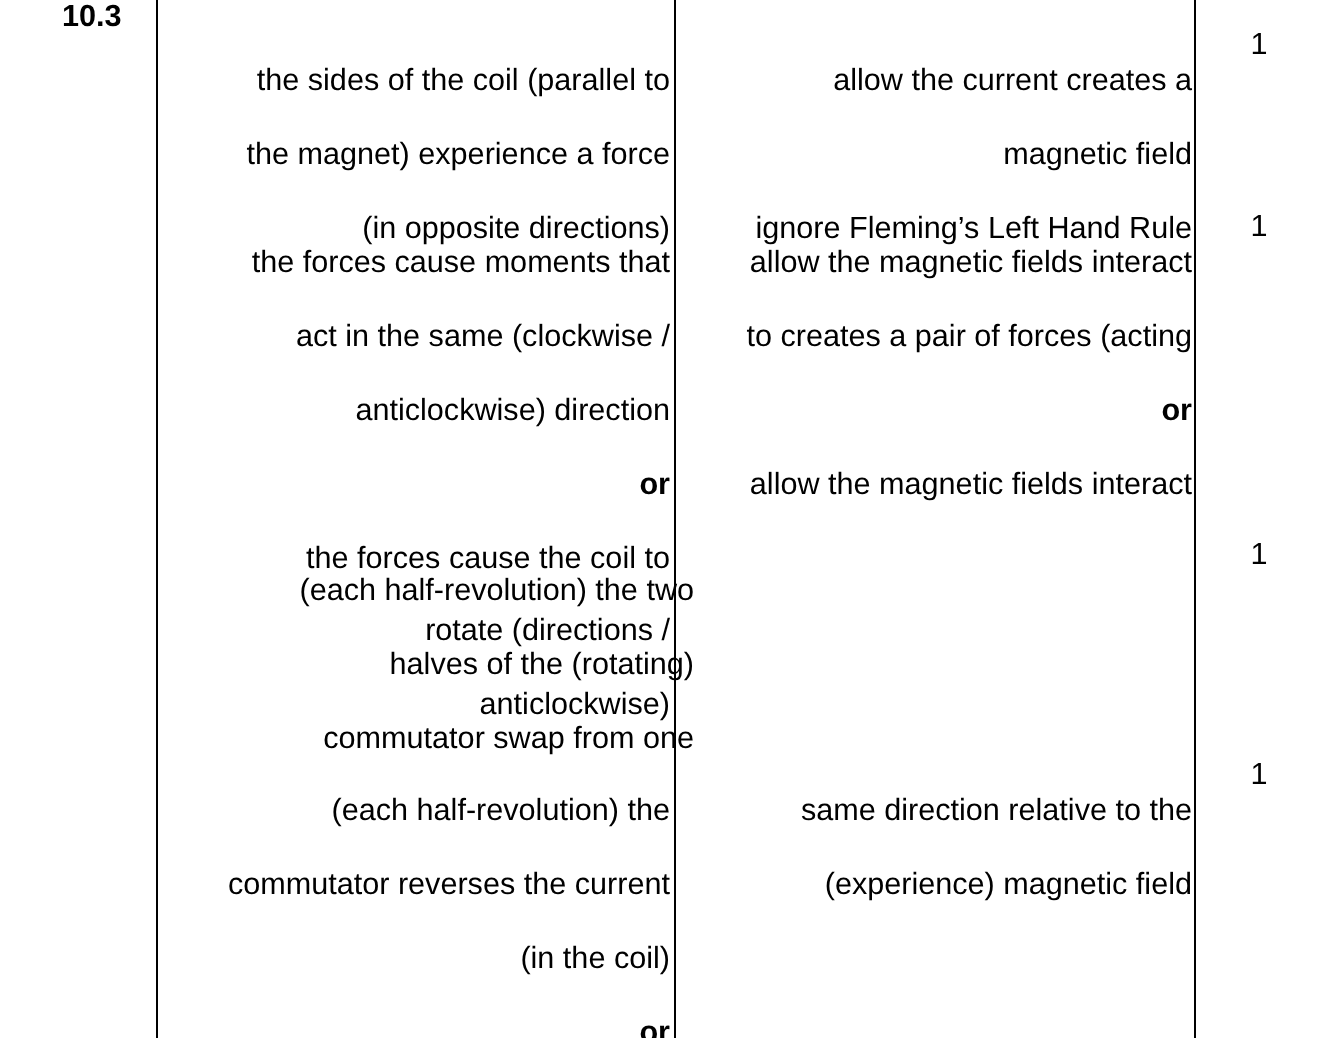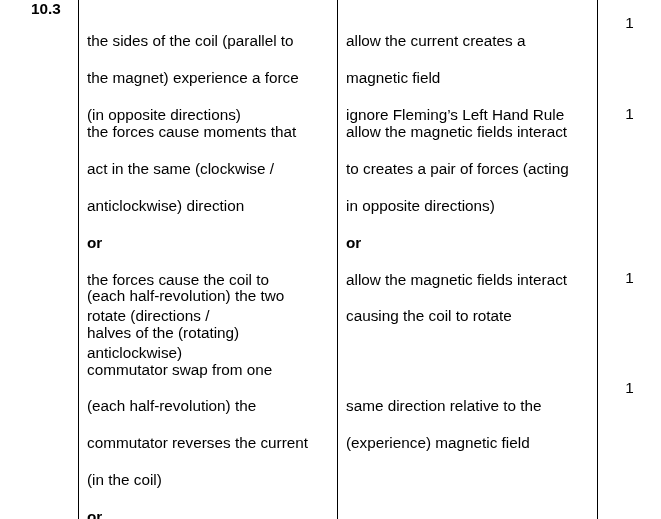--- a/index.html
+++ b/index.html
@@ -4,21 +4,21 @@
   <style>
     html, body { margin: 0; padding: 0; background: #ffffff; }
     body {
       width: 661px; height: 519px; overflow: hidden; position: relative;
       font-family: "Liberation Sans", sans-serif;
       color: #000000;
       font-size: 15.3px;
       line-height: 18.4px;
     }
     .vline { position: absolute; top: 0; bottom: 0; width: 1px; background: #000; }
-    .cell { position: absolute; white-space: pre-line; }
+    .cell { position: absolute; white-space: pre-line; text-align: right; }
     .qnum { position: absolute; left: 31px; top: 0; font-weight: bold; }
     .col-answer { left: 87px; width: 248px; }
     .col-extra { left: 346px; width: 250px; }
     .col-mark { left: 598px; width: 63px; text-align: center; }
     .or { font-weight: bold; display: block; }
     .line { display: block; }
   </style>
 </head>
 <body>
 
@@ -45,28 +45,26 @@
   <span class="line">act in the same (clockwise /</span>
   <span class="line">anticlockwise) direction</span>
   <span class="or">or</span>
   <span class="line">the forces cause the coil to</span>
   <span class="line">rotate (directions /</span>
   <span class="line">anticlockwise)</span>
 </div>
 <div class="cell col-extra" style="top:105px;">
   <span class="line">allow the magnetic fields interact</span>
   <span class="line">to creates a pair of forces (acting</span>
-  <span class="line">in opposite directions)</span>
   <span class="or">or</span>
   <span class="line">allow the magnetic fields interact</span>
-  <span class="line">causing the coil to rotate</span>
 </div>
 <div class="cell col-mark" style="top:105px;">1</div>
 
-<div class="cell col-answer" style="top:269px;">
+<div class="cell col-answer" style="top:269px;margin-left:12px;">
   <span class="line">(each half-revolution) the two</span>
   <span class="line">halves of the (rotating)</span>
   <span class="line">commutator swap from one</span>
 </div>
 <div class="cell col-mark" style="top:269px;">1</div>
 
 <div class="cell col-answer" style="top:379px;">
   <span class="line">(each half-revolution) the</span>
   <span class="line">commutator reverses the current</span>
   <span class="line">(in the coil)</span>

